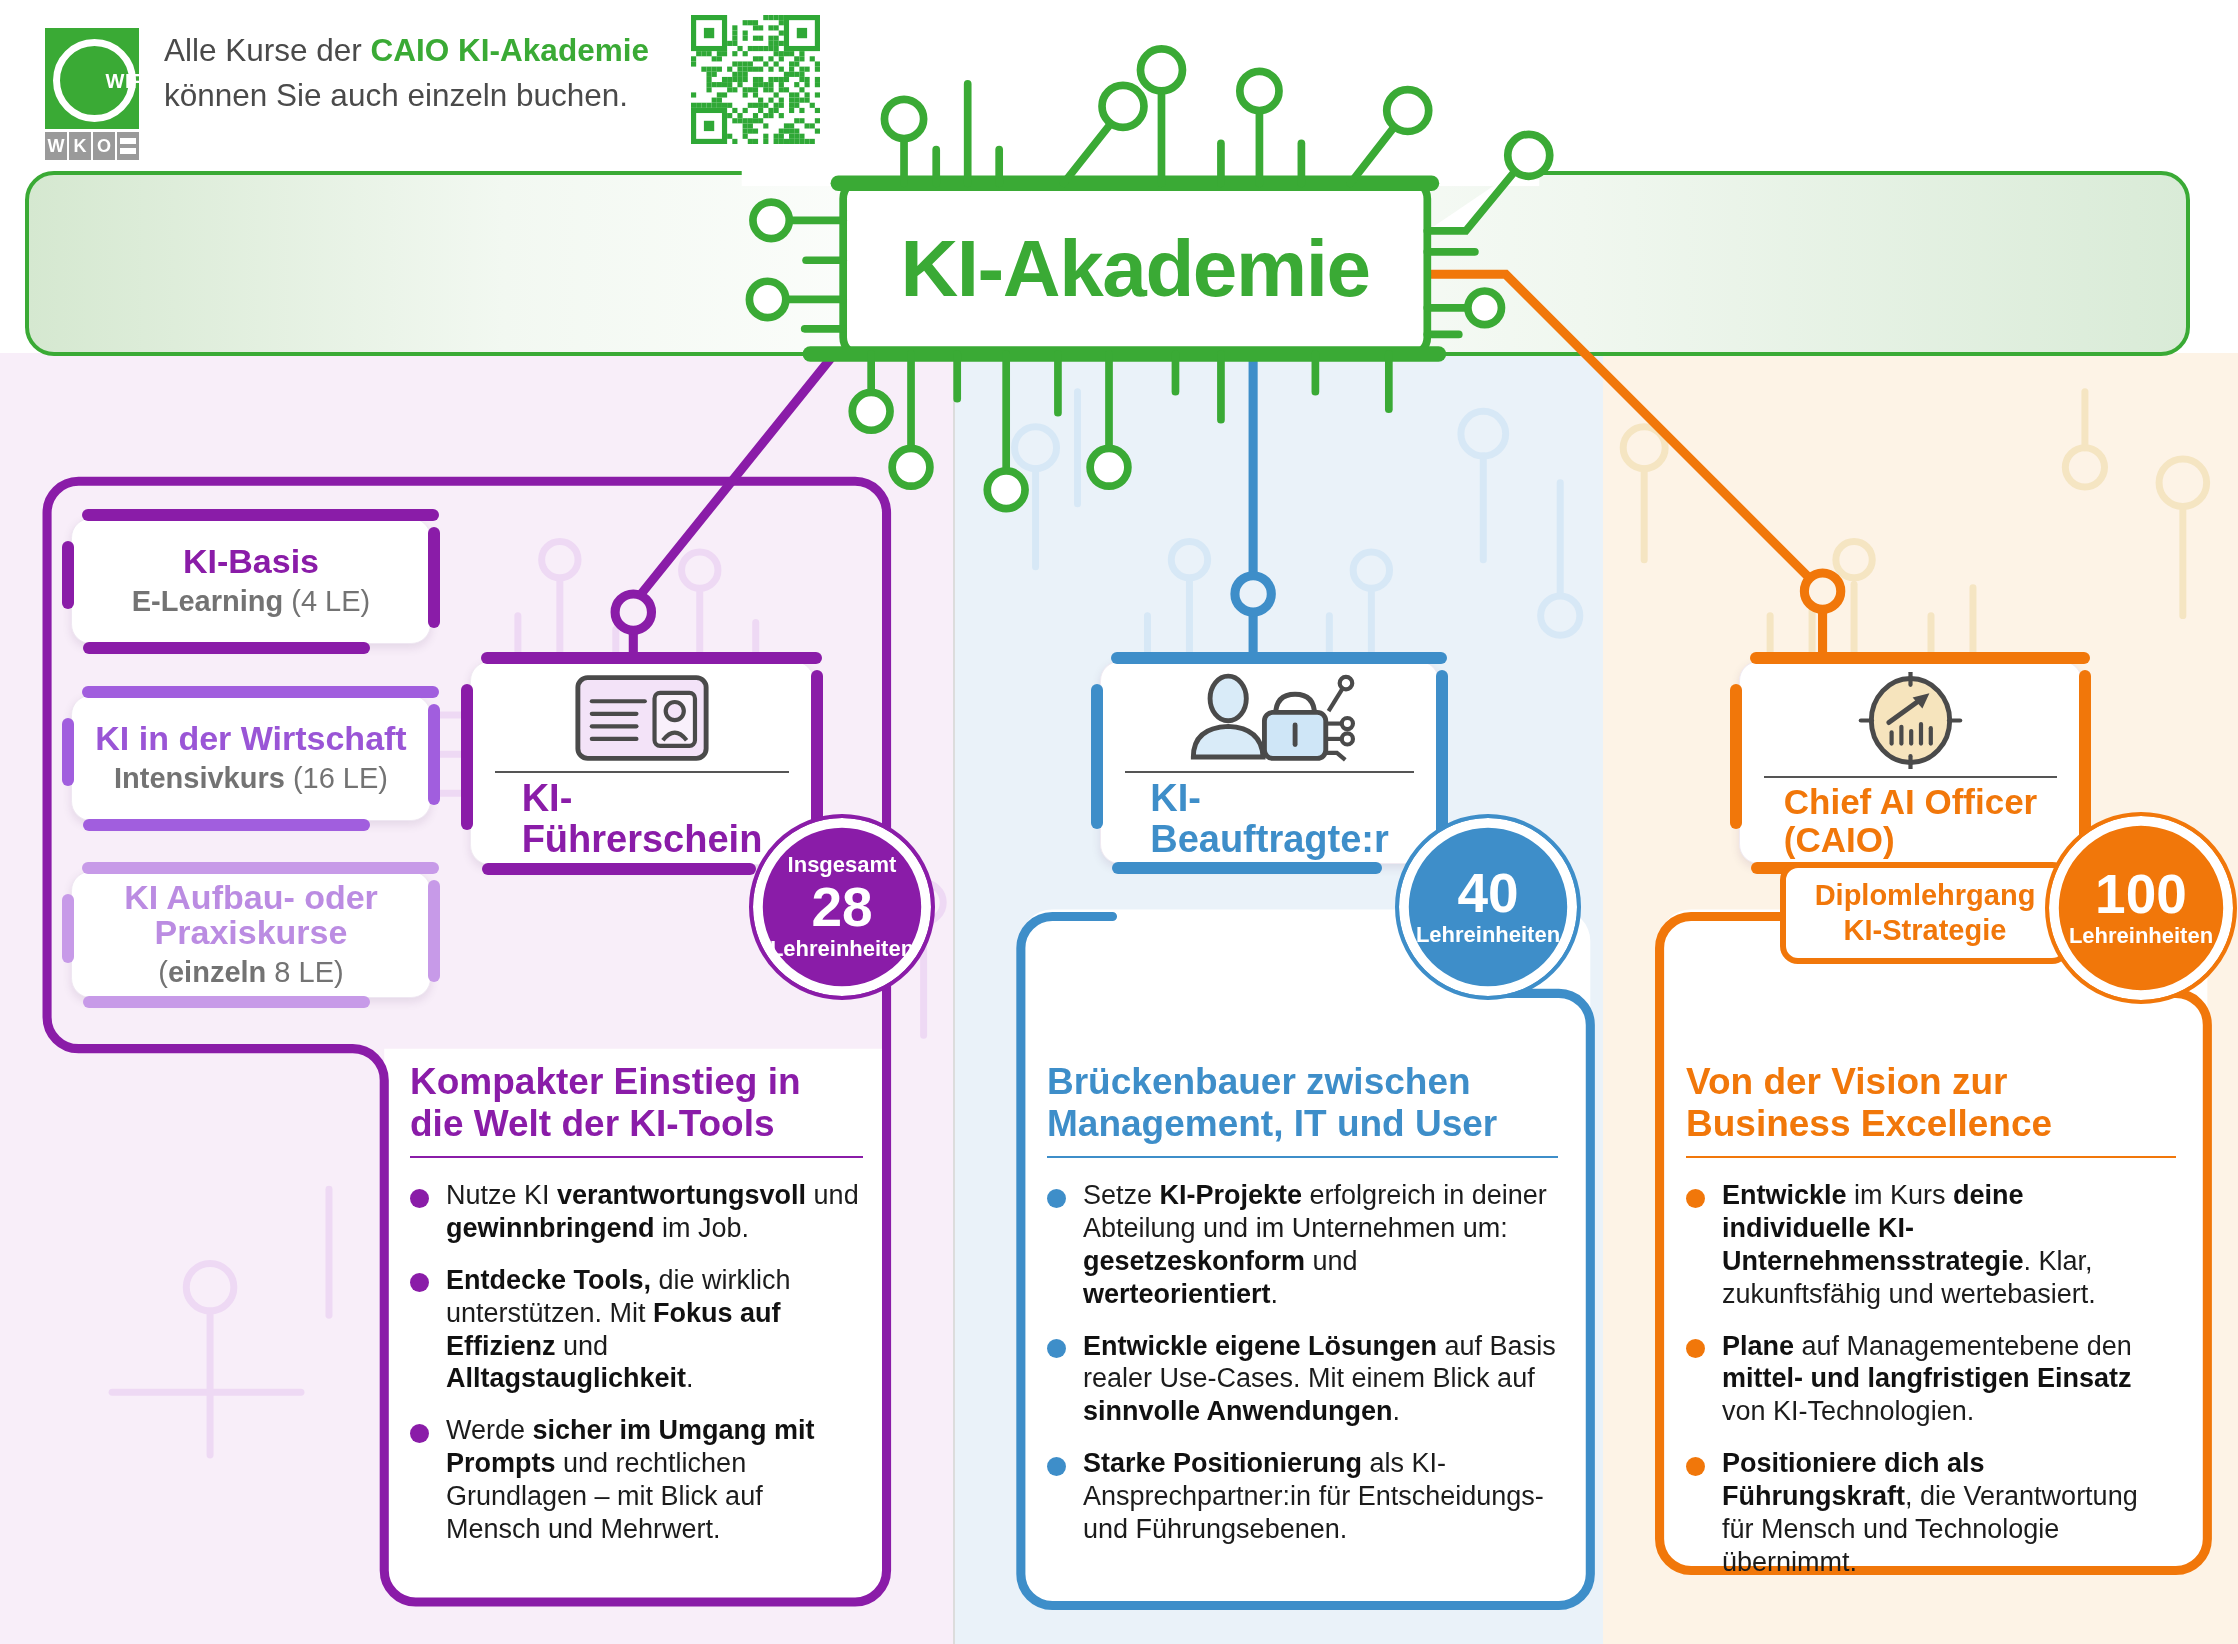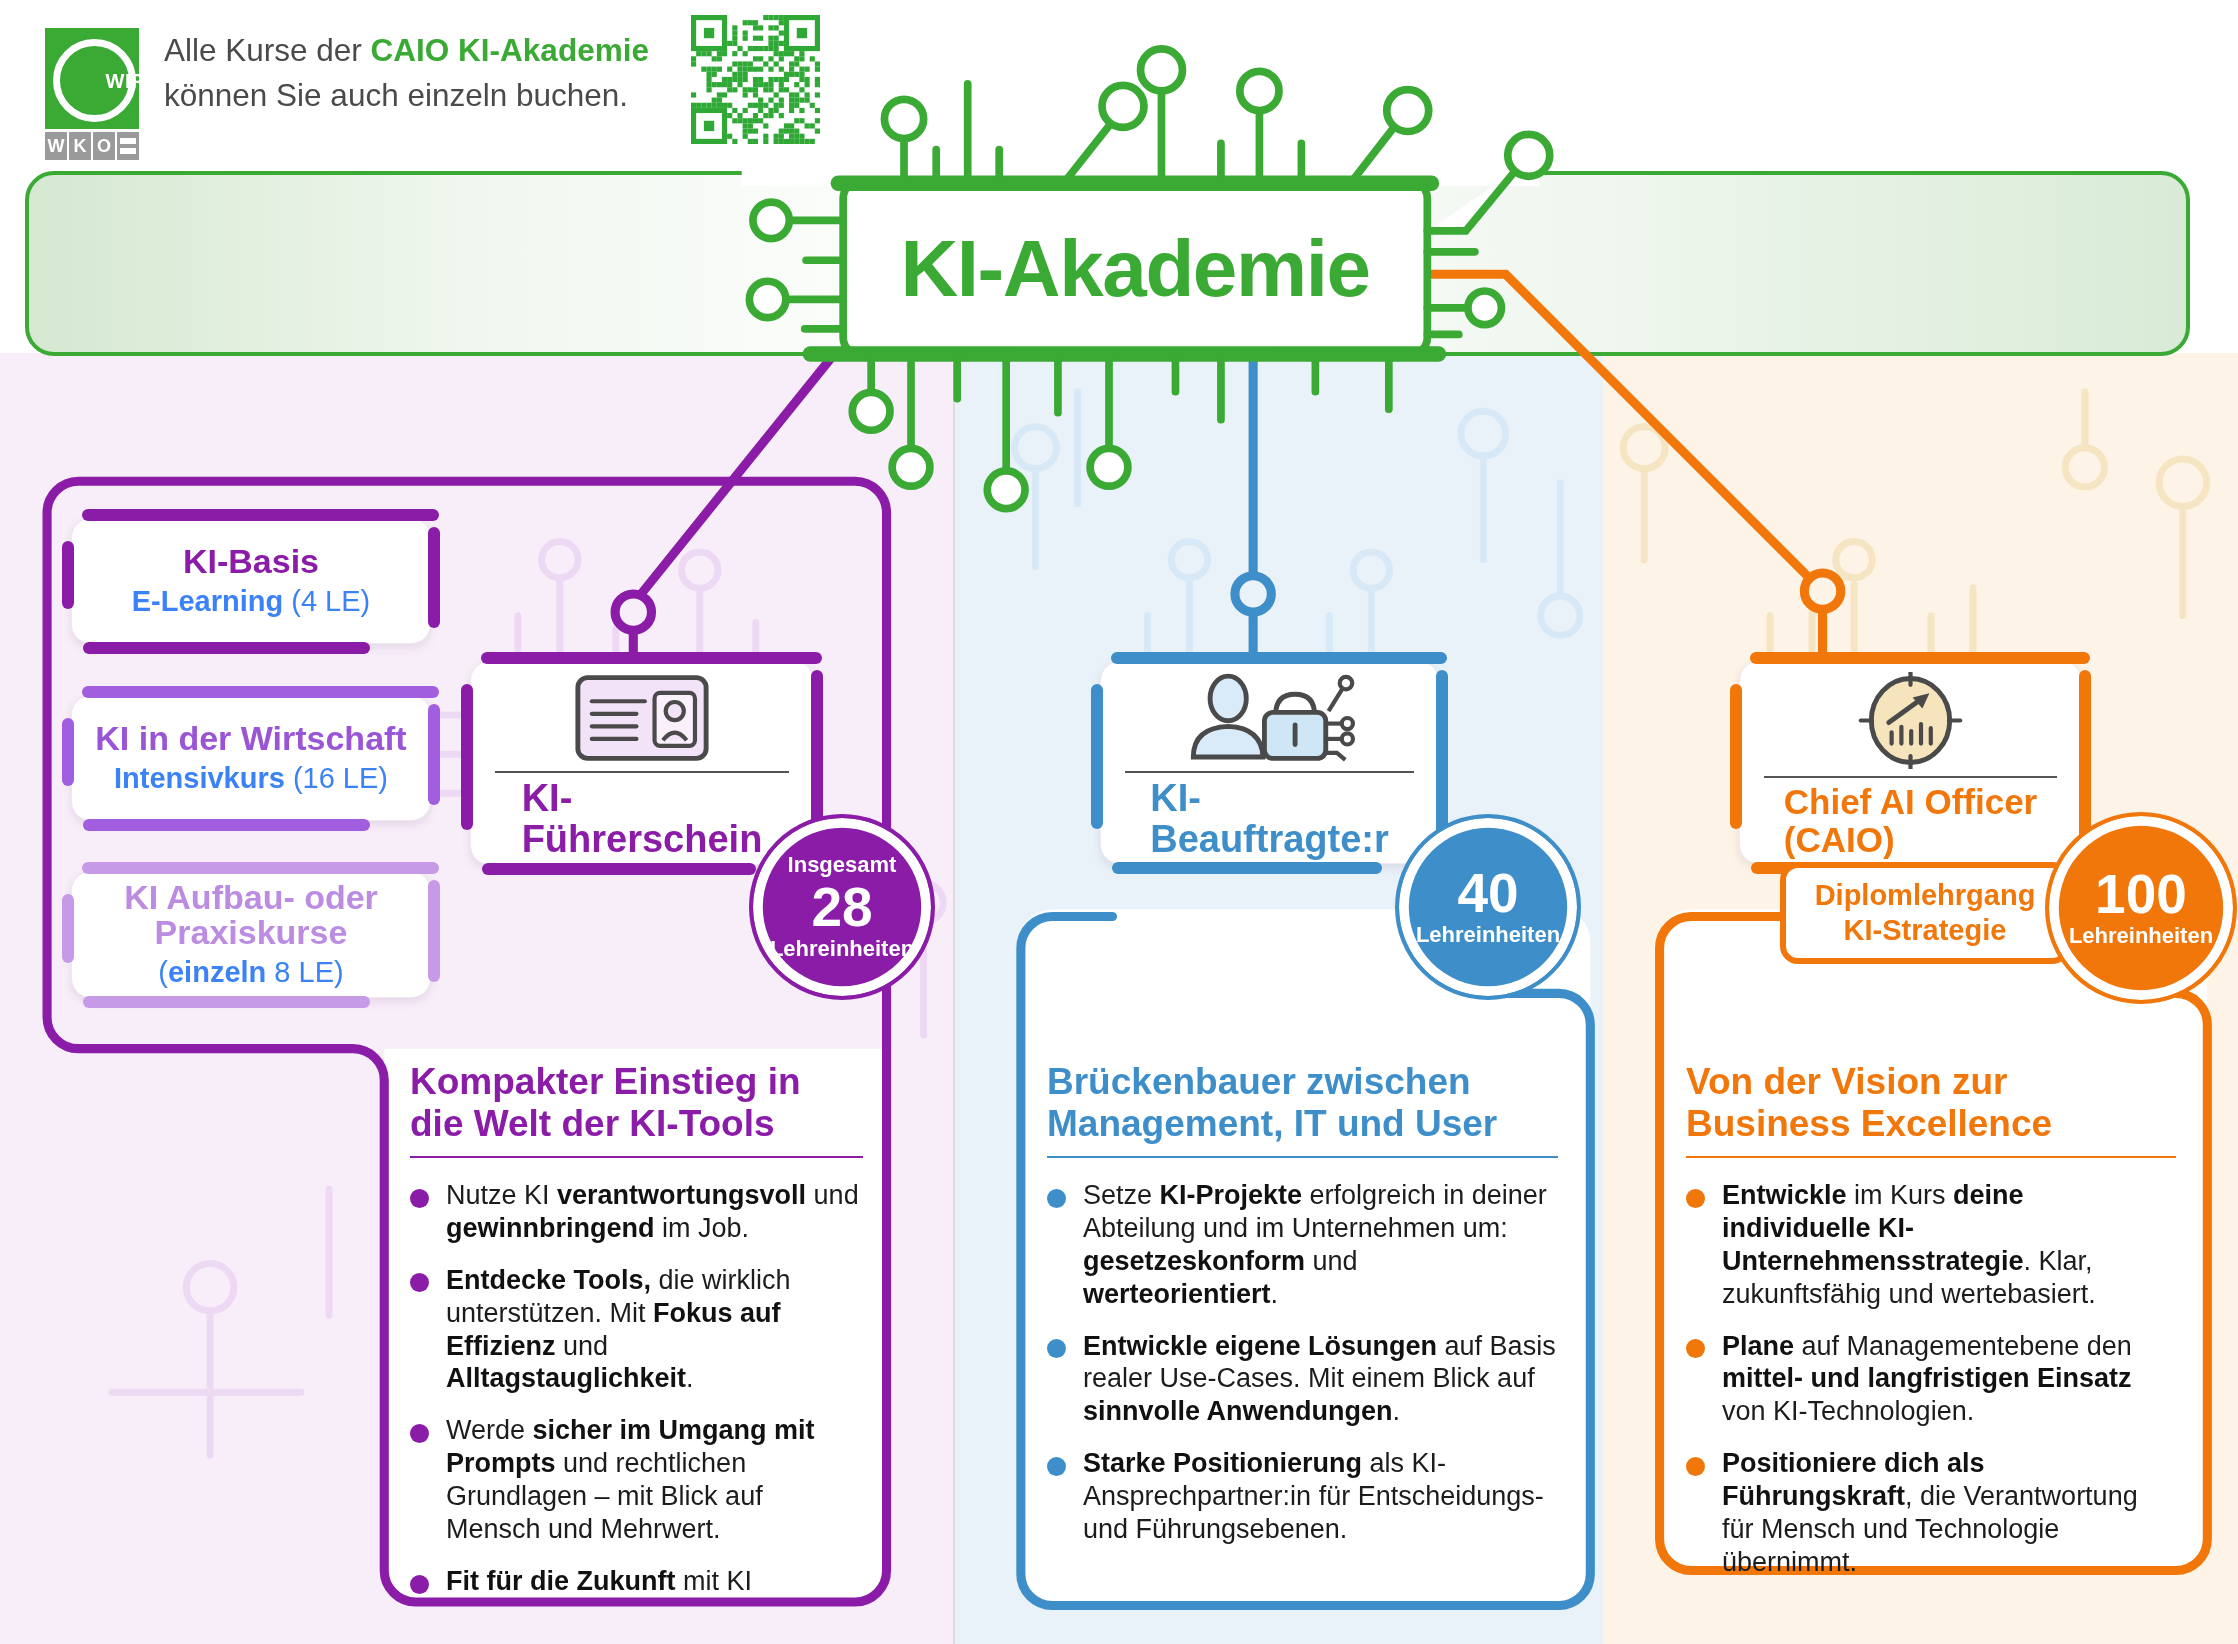--- a/index.html
+++ b/index.html
@@ -32,21 +32,21 @@
               font-size:80px;font-weight:bold;color:#3aaa35;letter-spacing:-1.4px;}
   
   .chipcard{position:absolute;background:#fff;border-radius:19.6px;box-shadow:0 3.5px 9.8px rgba(60,20,80,.10);}
   .chipcard .bar{position:absolute;background:var(--acc);border-radius:7px;}
   .bar.t{top:-10.5px;left:9.8px;right:-9px;height:12px;}
   .bar.b{bottom:-10.5px;left:11.2px;width:80%;height:12px;}
   .bar.l{left:-10.5px;top:22.4px;bottom:34px;width:12px;}
   .bar.r{right:-9.8px;top:8.4px;bottom:15.4px;width:12px;}
   .course{display:flex;flex-direction:column;align-items:center;justify-content:center;text-align:center;border:1.4px solid #efe7f2;box-sizing:border-box;}
   .course .ct{font-weight:bold;font-size:34px;line-height:1.04;color:var(--tcol);}
-  .course .cs{font-size:29px;margin-top:5.6px;color:#3b82f6;}
+  .course .cs{font-size:29px;margin-top:5.6px;color:#737373;}
   .bigcard{display:flex;flex-direction:column;align-items:center;border:1.4px solid #f0eaf2;box-sizing:border-box;padding-top:9.8px;}
   .bigcard .divider{width:86%;border-top:2.1px solid #555;margin:7px 0 5.6px;}
   .bigcard .ctitle{font-weight:bold;font-size:38px;line-height:1.08;text-align:left;color:var(--tcol);}
   .subbox{position:absolute;background:#fff;border:6.3px solid var(--acc);border-radius:18px;box-sizing:border-box;
           display:flex;flex-direction:column;align-items:center;justify-content:flex-end;text-align:center;
           font-weight:bold;color:var(--tcol);}
   
   .bdg{position:absolute;border-radius:50%;box-sizing:border-box;color:#fff;text-align:center;
        display:flex;flex-direction:column;align-items:center;justify-content:center;
        background:var(--acc);border:4.9px solid var(--acc);box-shadow:inset 0 0 0 9.8px #fff;}
@@ -577,21 +577,20 @@
     <span class="s">Lehreinheiten</span>
   </div>
 
   <div class="pcontent c-purple" style="left:410px;top:1061px;width:453px;">
     <div class="ph">Kompakter Einstieg in<br>die Welt der KI-Tools</div>
     <div class="prule"></div>
     <ul class="blist">
         <li><span>Nutze KI </span><b>verantwortungsvoll</b><span> und </span><b>gewinnbringend</b><span> im Job.</span></li>
         <li><b>Entdecke Tools,</b><span> die wirklich unterstützen. Mit </span><b>Fokus auf Effizienz</b><span> und </span><b>Alltagstauglichkeit</b><span>.</span></li>
         <li><span>Werde </span><b>sicher im Umgang mit Prompts</b><span> und rechtlichen Grundlagen – mit Blick auf Mensch und Mehrwert.</span></li>
-        <li><b>Fit für die Zukunft</b><span> mit KI</span></li>
       </ul>
   </div>
   <div class="pcontent c-blue" style="left:1047px;top:1061px;width:511px;">
     <div class="ph">Brückenbauer zwischen<br>Management, IT und User</div>
     <div class="prule"></div>
     <ul class="blist">
         <li><span>Setze </span><b>KI-Projekte</b><span> erfolgreich in deiner Abteilung und im Unternehmen um: </span><b>gesetzeskonform</b><span> und </span><b>werteorientiert</b><span>.</span></li>
         <li><b>Entwickle eigene Lösungen</b><span> auf Basis realer Use-Cases. Mit einem Blick auf </span><b>sinnvolle Anwendungen</b><span>.</span></li>
         <li><b>Starke Positionierung</b><span> als KI-Ansprechpartner:in für Entscheidungs- und Führungsebenen.</span></li>
       </ul>

